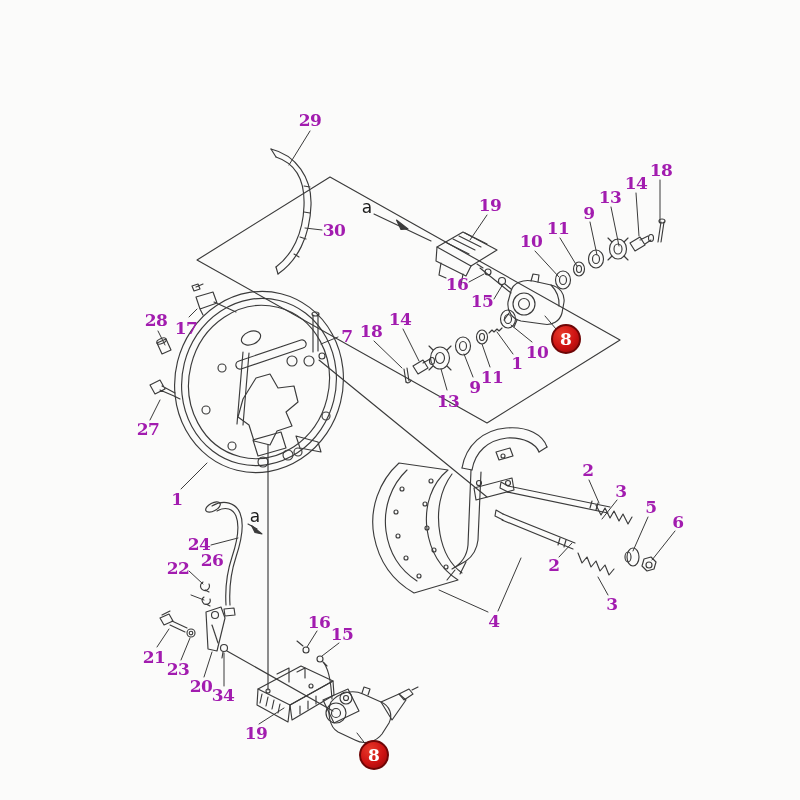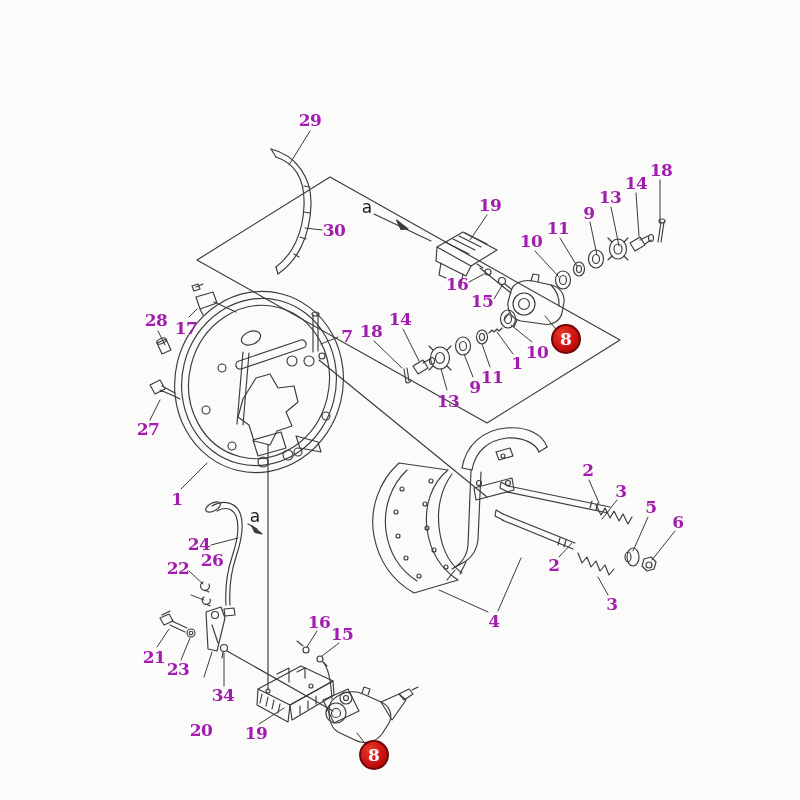--- a/index.html
+++ b/index.html
@@ -326,19 +326,19 @@
       <div class="callout" style="left: 651px; top: 507px;">5</div>
       <div class="callout" style="left: 678px; top: 522px;">6</div>
       <div class="callout" style="left: 554px; top: 565px;">2</div>
       <div class="callout" style="left: 612px; top: 604px;">3</div>
       <div class="callout" style="left: 494px; top: 621px;">4</div>
       <div class="callout" style="left: 199px; top: 544px;">24</div>
       <div class="callout" style="left: 178px; top: 568px;">22</div>
       <div class="callout" style="left: 180px; top: 560px; margin-left: 32px;">26</div>
       <div class="callout" style="left: 154px; top: 657px;">21</div>
       <div class="callout" style="left: 178px; top: 669px;">23</div>
-      <div class="callout" style="left: 201px; top: 686px; margin-top: 44px;">20</div>
+      <div class="callout" style="left: 201px; top: 686px;">20</div>
       <div class="callout" style="left: 223px; top: 695px;">34</div>
       <div class="callout" style="left: 256px; top: 733px;">19</div>
       <div class="callout" style="left: 319px; top: 622px;">16</div>
       <div class="callout" style="left: 342px; top: 634px;">15</div>
     </div>
 </div>
 
 </body></html>

